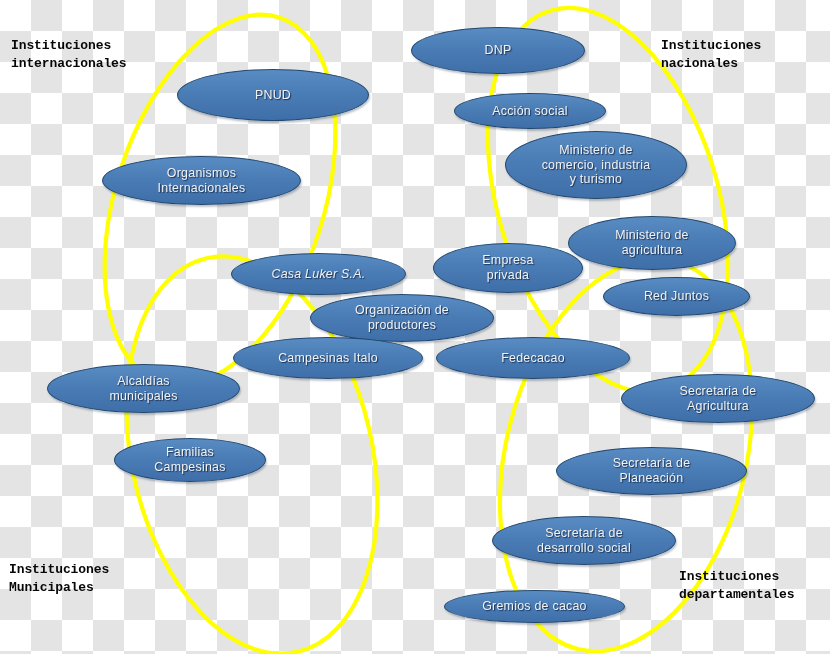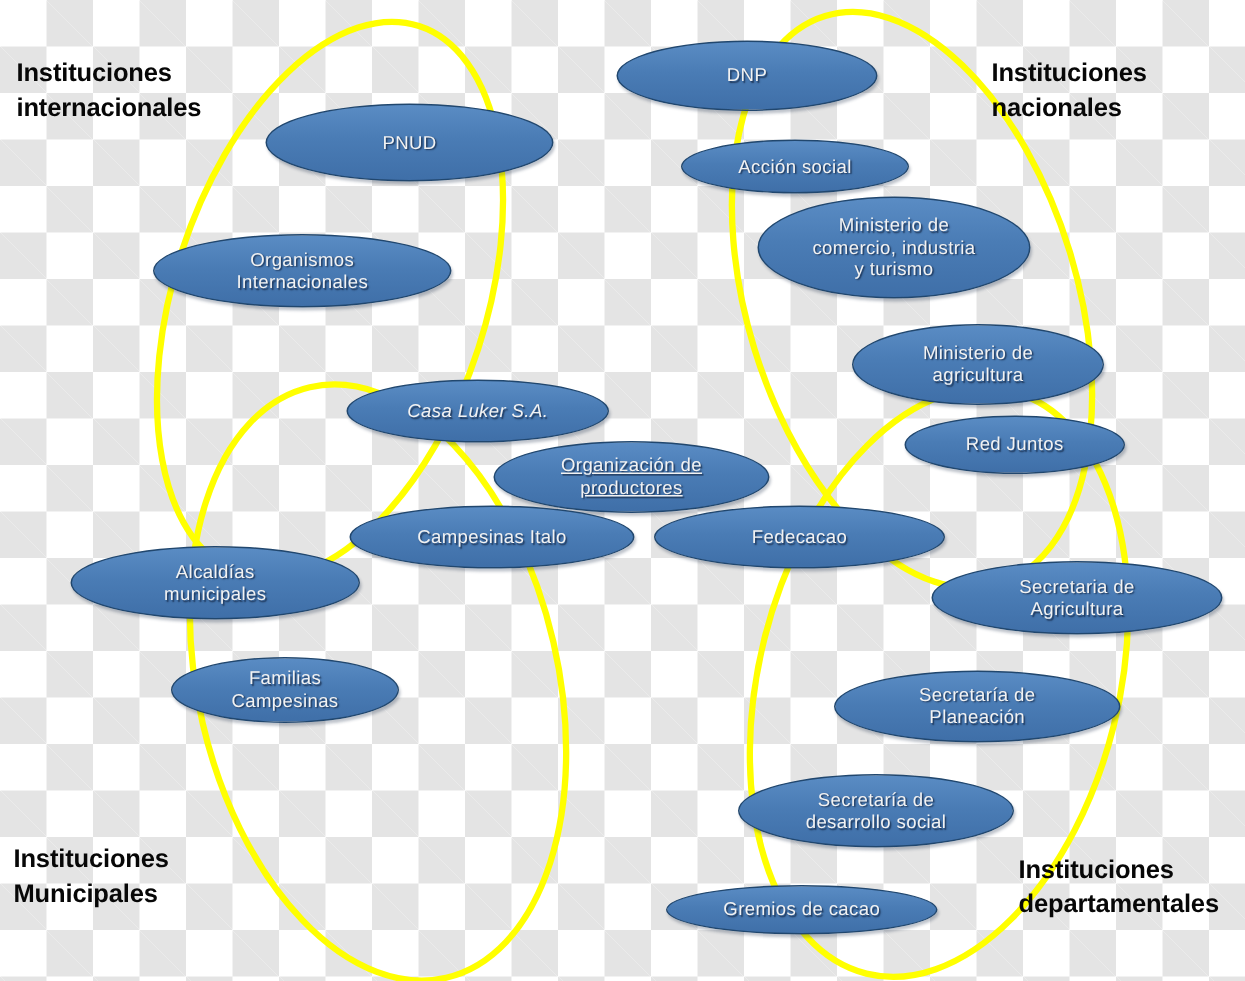--- a/index.html
+++ b/index.html
@@ -23,25 +23,26 @@
   }
   #vector {
     position: absolute;
     left: 0; top: 0;
     width: 830px;
     height: 654px;
   }
   .corner-label {
     position: absolute;
     font-weight: bold;
-    font-size: 17px;
+    font-size: 13px;
     line-height: 1.38;
     color: #070707;
     letter-spacing: -0.1px;
     white-space: pre-line;
+    font-family: Liberation Mono, monospace;
   }
   #lbl-internacionales { left: 11px;  top: 37px;  }
   #lbl-nacionales      { left: 661px; top: 37px;  }
   #lbl-municipales     { left: 9px;   top: 561px; }
   #lbl-departamentales { left: 679px; top: 568px; }
 
   .node {
     position: absolute;
     display: flex;
     align-items: center;
@@ -106,30 +107,34 @@
   <div class="node" style="left:102px; top:156px; width:199px; height:49px;">
     <span class="node-label">Organismos
 Internacionales</span>
   </div>
 
   <div class="node" style="left:568px; top:216px; width:168px; height:54px;">
     <span class="node-label">Ministerio de
 agricultura</span>
   </div>
 
+  <div class="node" style="left:433px; top:243px; width:150px; height:50px;">
+    <span class="node-label">Empresa
+privada</span>
+  </div>
 
   <div class="node" style="left:231px; top:253px; width:175px; height:42px;font-style:italic;">
     <span class="node-label">Casa Luker S.A.</span>
   </div>
 
   <div class="node" style="left:603px; top:277px; width:147px; height:39px;">
     <span class="node-label">Red  Juntos</span>
   </div>
 
-  <div class="node" style="left:329px; top:294px; width:184px; height:48px;text-decoration:underline;">
+  <div class="node" style="left:310px; top:294px; width:184px; height:48px;">
     <span class="node-label">Organización de
 productores</span>
   </div>
 
   <div class="node" style="left:233px; top:337px; width:190px; height:42px;">
     <span class="node-label">Campesinas  Italo</span>
   </div>
 
   <div class="node" style="left:436px; top:337px; width:194px; height:42px;text-align:center;">
     <span class="node-label">Fedecacao</span>

